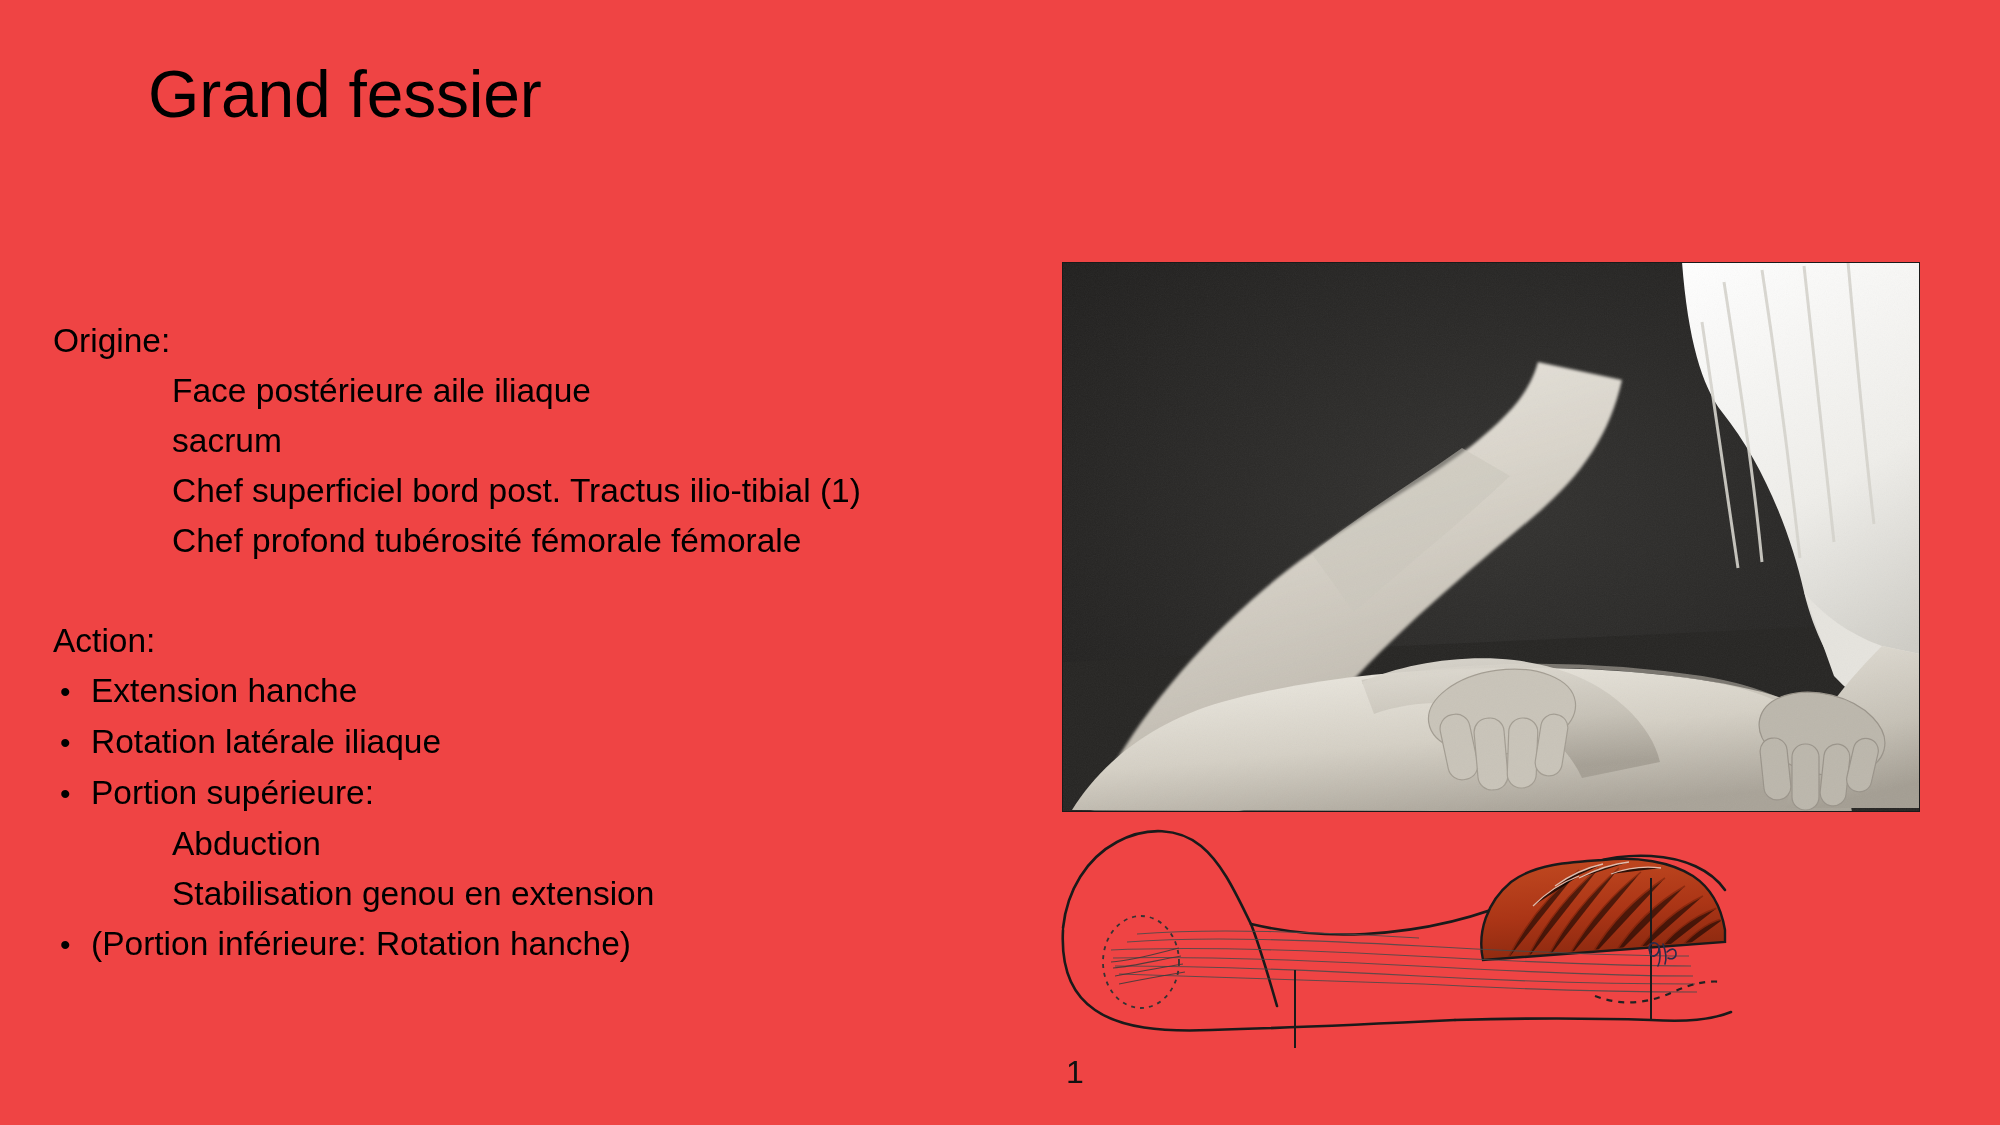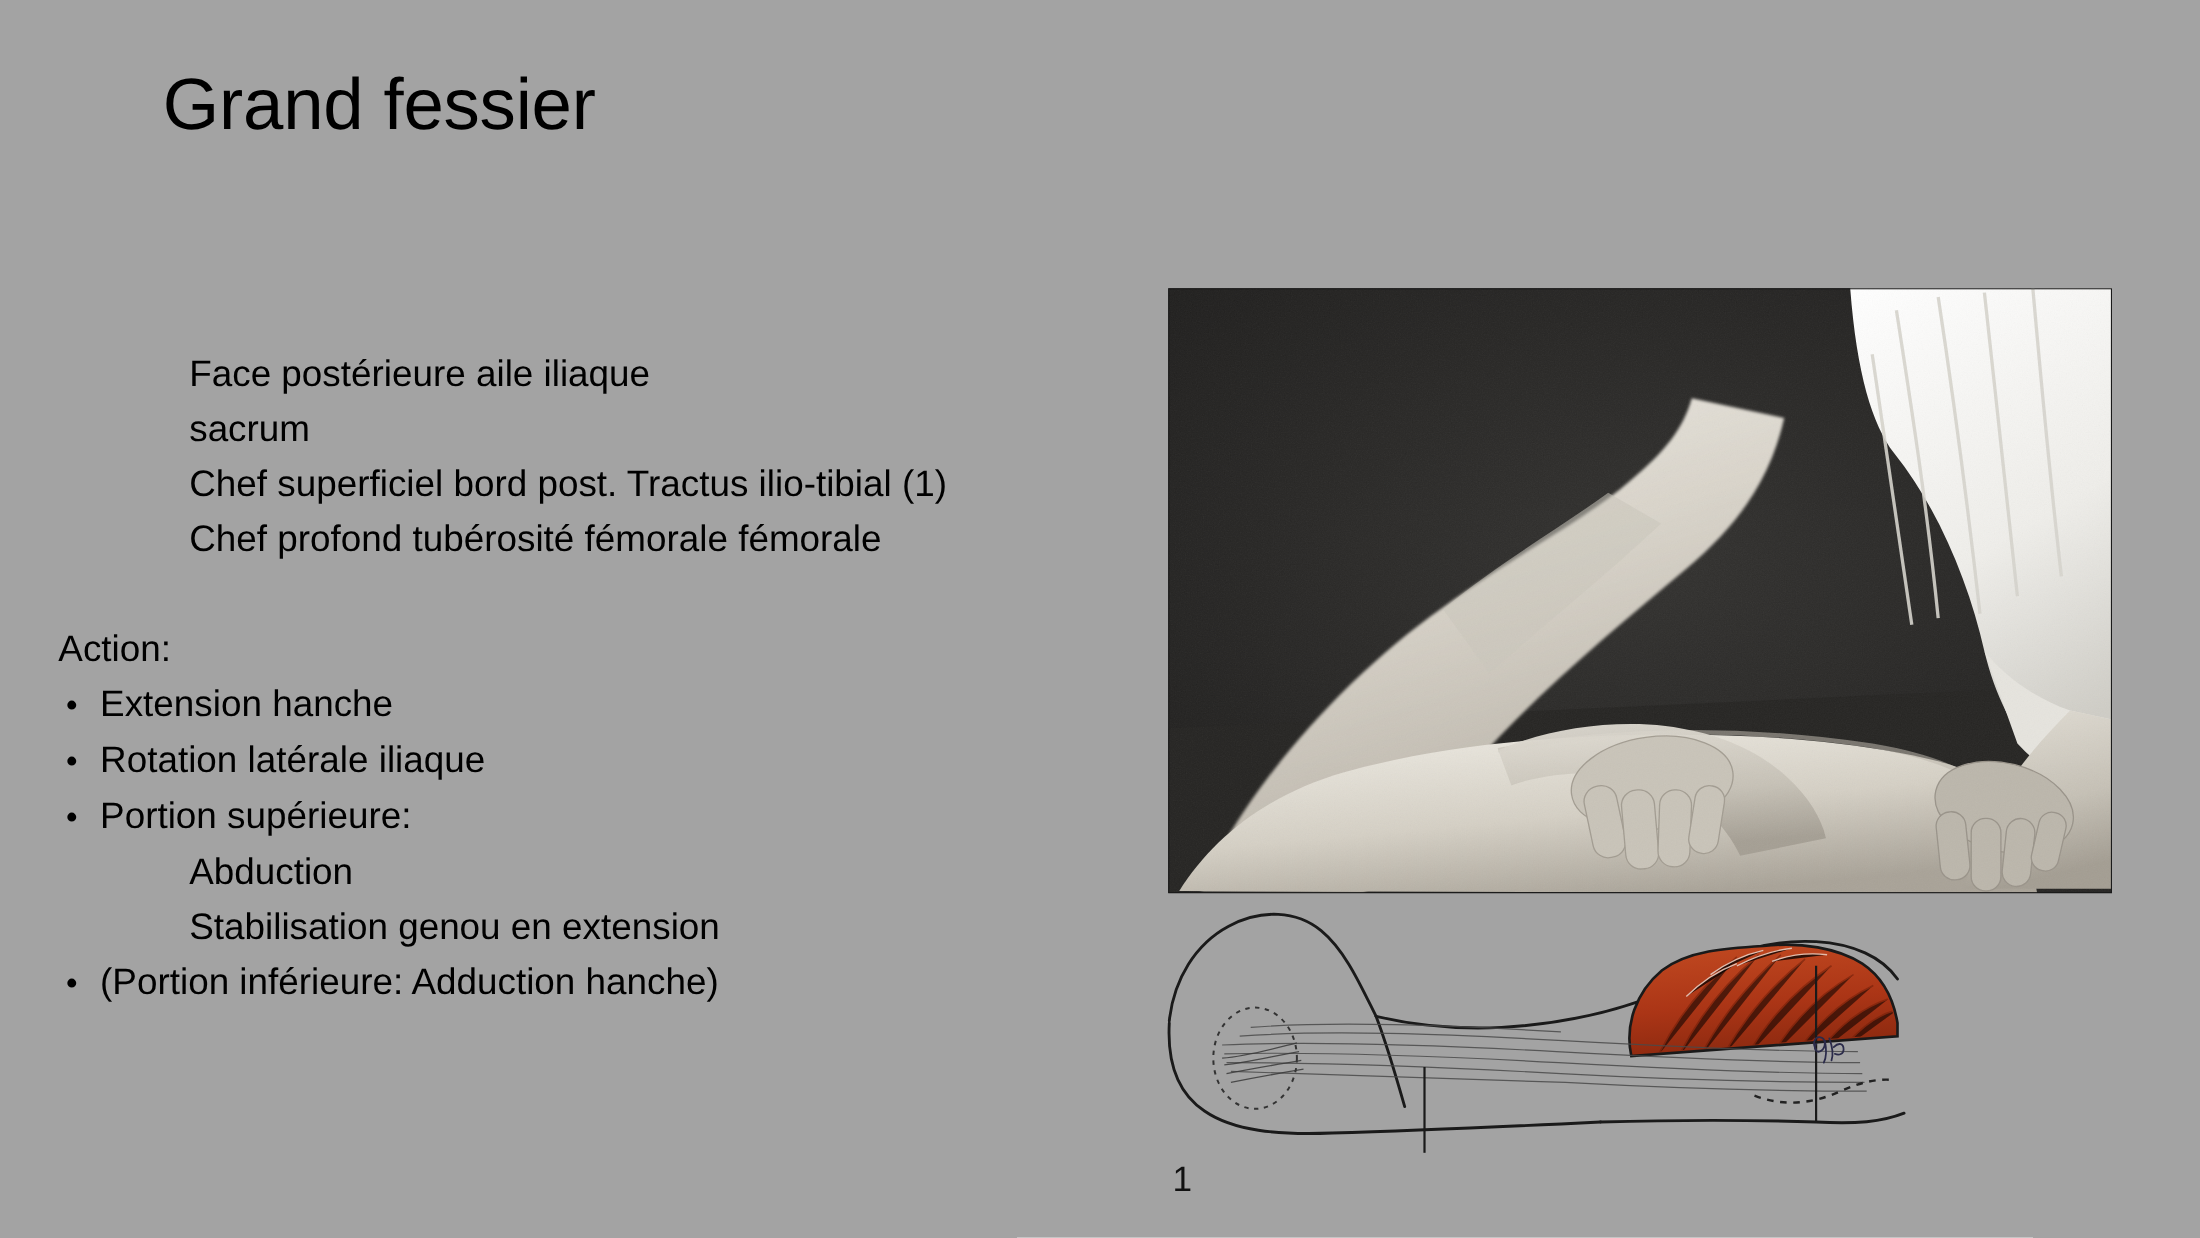--- a/index.html
+++ b/index.html
@@ -5,21 +5,21 @@
 <style>
   html,body{margin:0;padding:0;}
   body{
     width:2000px;height:1125px;
     background:#ffffff;
     font-family:"Liberation Sans","DejaVu Sans",sans-serif;
     color:#000000;
     overflow:hidden;
     position:relative;
   }
-  .slide{position:absolute;inset:0;background:#a3a3a3;}
+  .slide{position:absolute;inset:0;background:#ef4444;}
 
   
   .title-block{
     position:absolute;
     left:148px; top:48px;
     width:1000px;
   }
   .title-line{
     font-size:66px;
     line-height:92px;
@@ -93,20 +93,21 @@
 <body>
 
 <div class="slide">
 
   <div class="title-block">
     <div class="title-line">Grand fessier</div>
   </div>
 
   <div class="body-block">
 
+    <div class="ln">Origine:</div>
     <div class="ln indent">Face postérieure aile iliaque</div>
     <div class="ln indent">sacrum</div>
 
     <div class="ln indent">Chef superficiel bord post. Tractus ilio-tibial (1)</div>
     <div class="ln indent">Chef profond tubérosité fémorale fémorale</div>
 
     <div class="ln spacer"></div>
 
     <div class="ln">Action:</div>
 
@@ -121,21 +122,21 @@
     <div class="bullet-row">
       <span class="bullet-dot">•</span>
       <span class="bullet-text">Portion supérieure:</span>
     </div>
 
     <div class="ln indent">Abduction</div>
     <div class="ln indent">Stabilisation genou en extension</div>
 
     <div class="bullet-row">
       <span class="bullet-dot">•</span>
-      <span class="bullet-text">(Portion inférieure: Adduction hanche)</span>
+      <span class="bullet-text">(Portion inférieure: Rotation hanche)</span>
     </div>
 
   </div>
 
   <div class="photo">
     <svg viewBox="0 0 858 550" preserveAspectRatio="none">
       <defs>
         <linearGradient id="skinLegG" x1="0" y1="0" x2="0.35" y2="1">
           <stop offset="0%" stop-color="#efece5"></stop>
           <stop offset="45%" stop-color="#d9d4ca"></stop>

